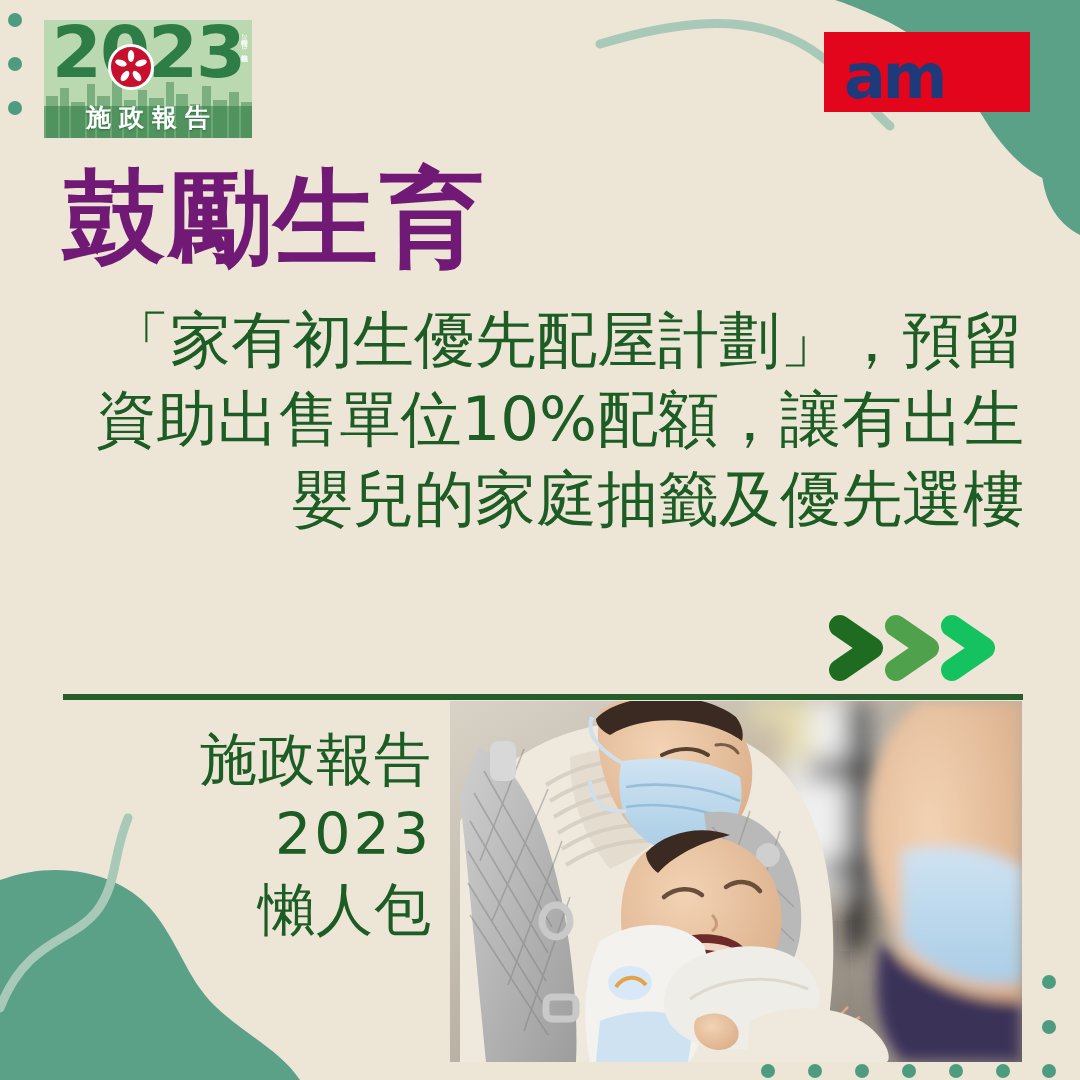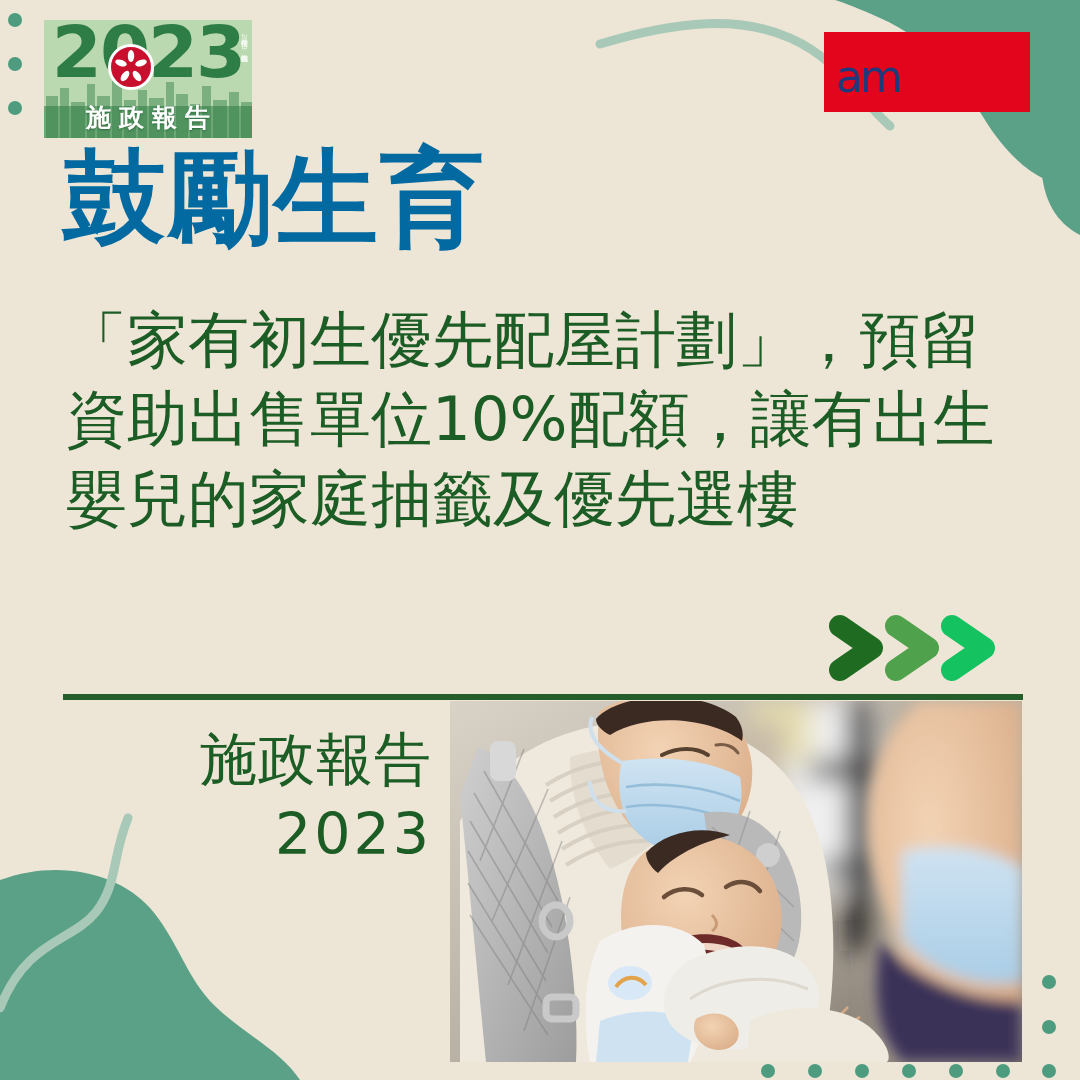--- a/index.html
+++ b/index.html
@@ -46,44 +46,45 @@
     writing-mode:vertical-rl;opacity:.85;
   }
 
   
   #logo{
     position:absolute;left:824px;top:32px;width:206px;height:80px;
     background:#E3051B;display:flex;align-items:center;
     box-sizing:border-box;
   }
   #logo .am{
-    color:#1F3A7A;font-size:44px;font-weight:normal;line-height:1;
+    color:#1F3A7A;font-size:62px;font-weight:bold;line-height:1;
     font-family:"DejaVu Sans",sans-serif;letter-spacing:-3px;
-    margin-left:12px;margin-top:10px;
+    margin-left:20px;margin-top:10px;
   }
   #logo .n730{
     color:#ffffff;font-size:72px;font-weight:bold;line-height:1;
     font-family:"DejaVu Sans",sans-serif;letter-spacing:-3px;
     margin-left:-4px;margin-top:-4px;
   }
 
   
   #headline{
-    position:absolute;left:62px;top:144px;
-    font-size:104px;font-weight:bold;color:#0369a1;
+    position:absolute;left:62px;top:164px;
+    font-size:104px;font-weight:bold;color:#701a75;
     letter-spacing:2px;line-height:1.05;
     font-family:"DejaVu Sans","Liberation Sans",sans-serif;
   }
 
   
   #body-copy{
     position:absolute;left:66px;top:300px;width:958px;
     font-size:61px;color:#1C5C25;line-height:1.30;
     letter-spacing:0px;
     font-family:"DejaVu Sans","Liberation Sans",sans-serif;
+    text-align:right;
   }
 
   
   #chevrons{position:absolute;left:826px;top:612px;width:200px;height:72px;}
 
   
   #divider{
     position:absolute;left:63px;top:694px;width:960px;height:6px;background:#265E2B;
   }
 
@@ -187,20 +188,21 @@
       <polyline points="70,14 102,36 70,58" stroke="#4FA14B"></polyline>
       <polyline points="126,14 158,36 126,58" stroke="#14C260"></polyline>
     </g>
   </svg>
 
   <div id="divider"></div>
 
   <div id="caption">
     <div>施政報告</div>
     <div class="cap-year">2023</div>
+    <div>懶人包</div>
   </div>
 
   <div id="photo">
     <svg viewBox="0 0 572 361" xmlns="http://www.w3.org/2000/svg">
       <defs>
         <linearGradient id="bgGrad" x1="0" y1="0" x2="1" y2="1">
           <stop offset="0%" stop-color="#d9d2c6"></stop>
           <stop offset="55%" stop-color="#b6aea2"></stop>
           <stop offset="100%" stop-color="#6e665c"></stop>
         </linearGradient>

